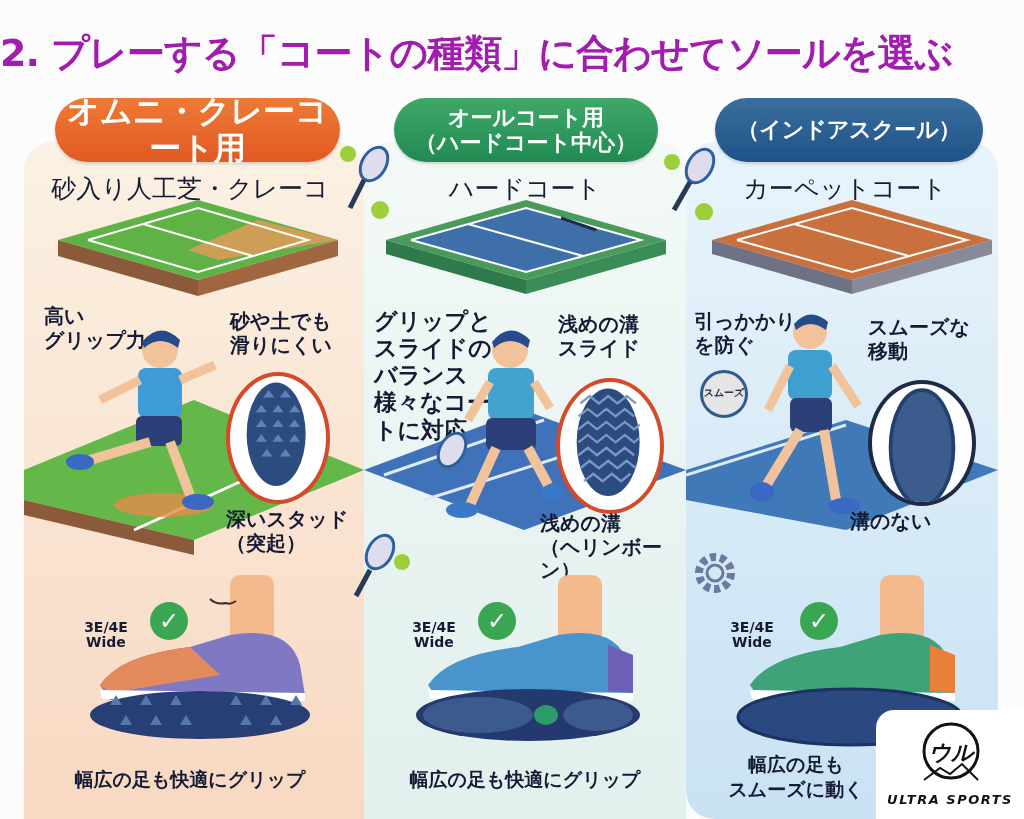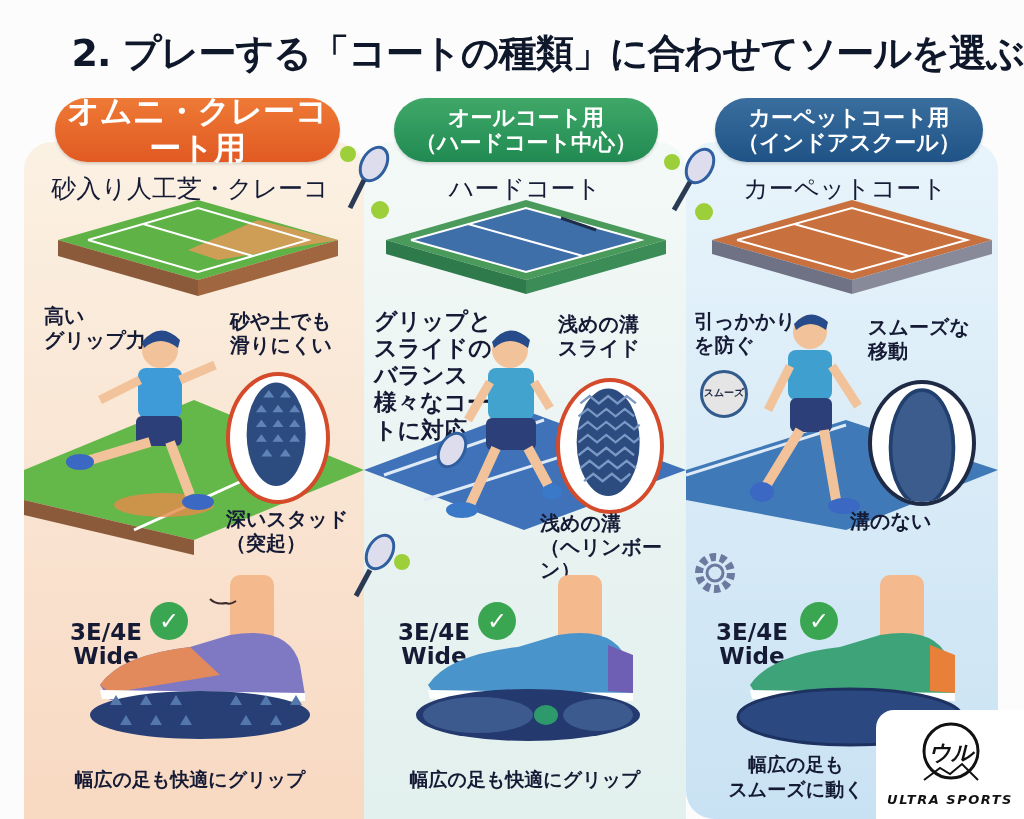--- a/index.html
+++ b/index.html
@@ -1,31 +1,31 @@
 <!DOCTYPE html>
 <html><head>
 <meta charset="utf-8">
 <style>
 *{box-sizing:border-box;margin:0;padding:0}
 body{width:1024px;height:819px;background:#fbfcfb;font-family:"DejaVu Sans","Liberation Sans",sans-serif;position:relative;overflow:hidden;color:#1a1d33}
-.title{position:absolute;left:0;top:28px;width:1024px;text-align:right;font-size:38px;font-weight:bold;color:#0f172a;letter-spacing:-1px}
+.title{position:absolute;left:0;top:28px;width:1024px;text-align:left;font-size:38px;font-weight:bold;color:#a21caf;letter-spacing:-1px}
 .panel{position:absolute;top:142px;height:677px;border-radius:28px 28px 0 0}
 .p1{left:24px;width:340px;background:linear-gradient(180deg,#fbf1e3 0%,#f9e2cf 60%,#f8d9c2 100%)}
 .p2{left:364px;width:322px;background:linear-gradient(180deg,#f3f9f7 0%,#e8f3f1 60%,#e2f0ee 100%)}
 .p3{left:686px;width:312px;background:linear-gradient(180deg,#e8f4fb 0%,#d5e9f6 60%,#c9e2f3 100%);border-radius:28px}
 .pill{position:absolute;top:98px;border-radius:34px;color:#fff;font-weight:bold;text-align:center;display:flex;flex-direction:column;justify-content:center;line-height:1.15;box-shadow:0 2px 3px rgba(0,0,0,.15)}
 .pill1{left:55px;width:285px;height:64px;background:linear-gradient(180deg,#ee7a36,#e15a22);font-size:32px}
 .pill2{left:394px;width:264px;height:64px;background:linear-gradient(180deg,#3fa868,#218a52);font-size:22px}
 .pill3{left:715px;width:268px;height:64px;background:linear-gradient(180deg,#3a6e9e,#1f5387);font-size:22px}
 .court-label{position:absolute;top:172px;font-size:25px;font-weight:normal;color:#151a35;text-align:center}
 .court{position:absolute;top:200px;width:280px;height:100px}
 .callout{position:absolute;font-size:20px;font-weight:bold;line-height:1.18;color:#151a35}
 .zoomc{position:absolute;border-radius:50%;border:4px solid #d44a2a;background:#fff;overflow:hidden}
 .zoomc.dark{border-color:#1f2a45}
-.widelabel{position:absolute;font-size:23px;font-weight:bold;line-height:1.05;color:#151a35;text-align:center}
+.widelabel{position:absolute;font-size:14px;font-weight:bold;line-height:1.05;color:#151a35;text-align:center}
 .check{position:absolute;width:38px;height:38px;border-radius:50%;background:#3aa651;color:#fff;font-size:24px;font-weight:bold;text-align:center;line-height:38px}
 .bottom-cap{position:absolute;font-size:19px;font-weight:bold;color:#151a35;text-align:center;line-height:1.3}
 .logo{position:absolute;left:876px;top:710px;width:148px;height:109px;background:#fff;border-radius:18px 0 0 0}
 .deco{position:absolute}
 </style>
 </head>
 <body>
 
 <div class="title">2. プレーする「コートの種類」に合わせてソールを選ぶ</div>
 
@@ -34,21 +34,20 @@
 <div class="panel p3"></div>
 
 <div class="pill pill1">
   <span>オムニ・クレーコート用</span>
 </div>
 <div class="pill pill2">
   <span>オールコート用</span>
   <span>（ハードコート中心）</span>
 </div>
 <div class="pill pill3">
-  <span>カーペットコート用</span>
   <span>（インドアスクール）</span>
 </div>
 
 <div class="court-label" style="left:40px;width:300px">砂入り人工芝・クレーコート</div>
 <div class="court-label" style="left:380px;width:290px">ハードコート</div>
 <div class="court-label" style="left:700px;width:290px">カーペットコート</div>
 
 <svg class="court" style="left:58px" viewBox="0 0 280 100">
   <polygon points="0,40 140,0 280,40 140,80" fill="#5fb246"></polygon>
   <polygon points="0,40 140,80 140,96 0,56" fill="#8b5a3a"></polygon>

